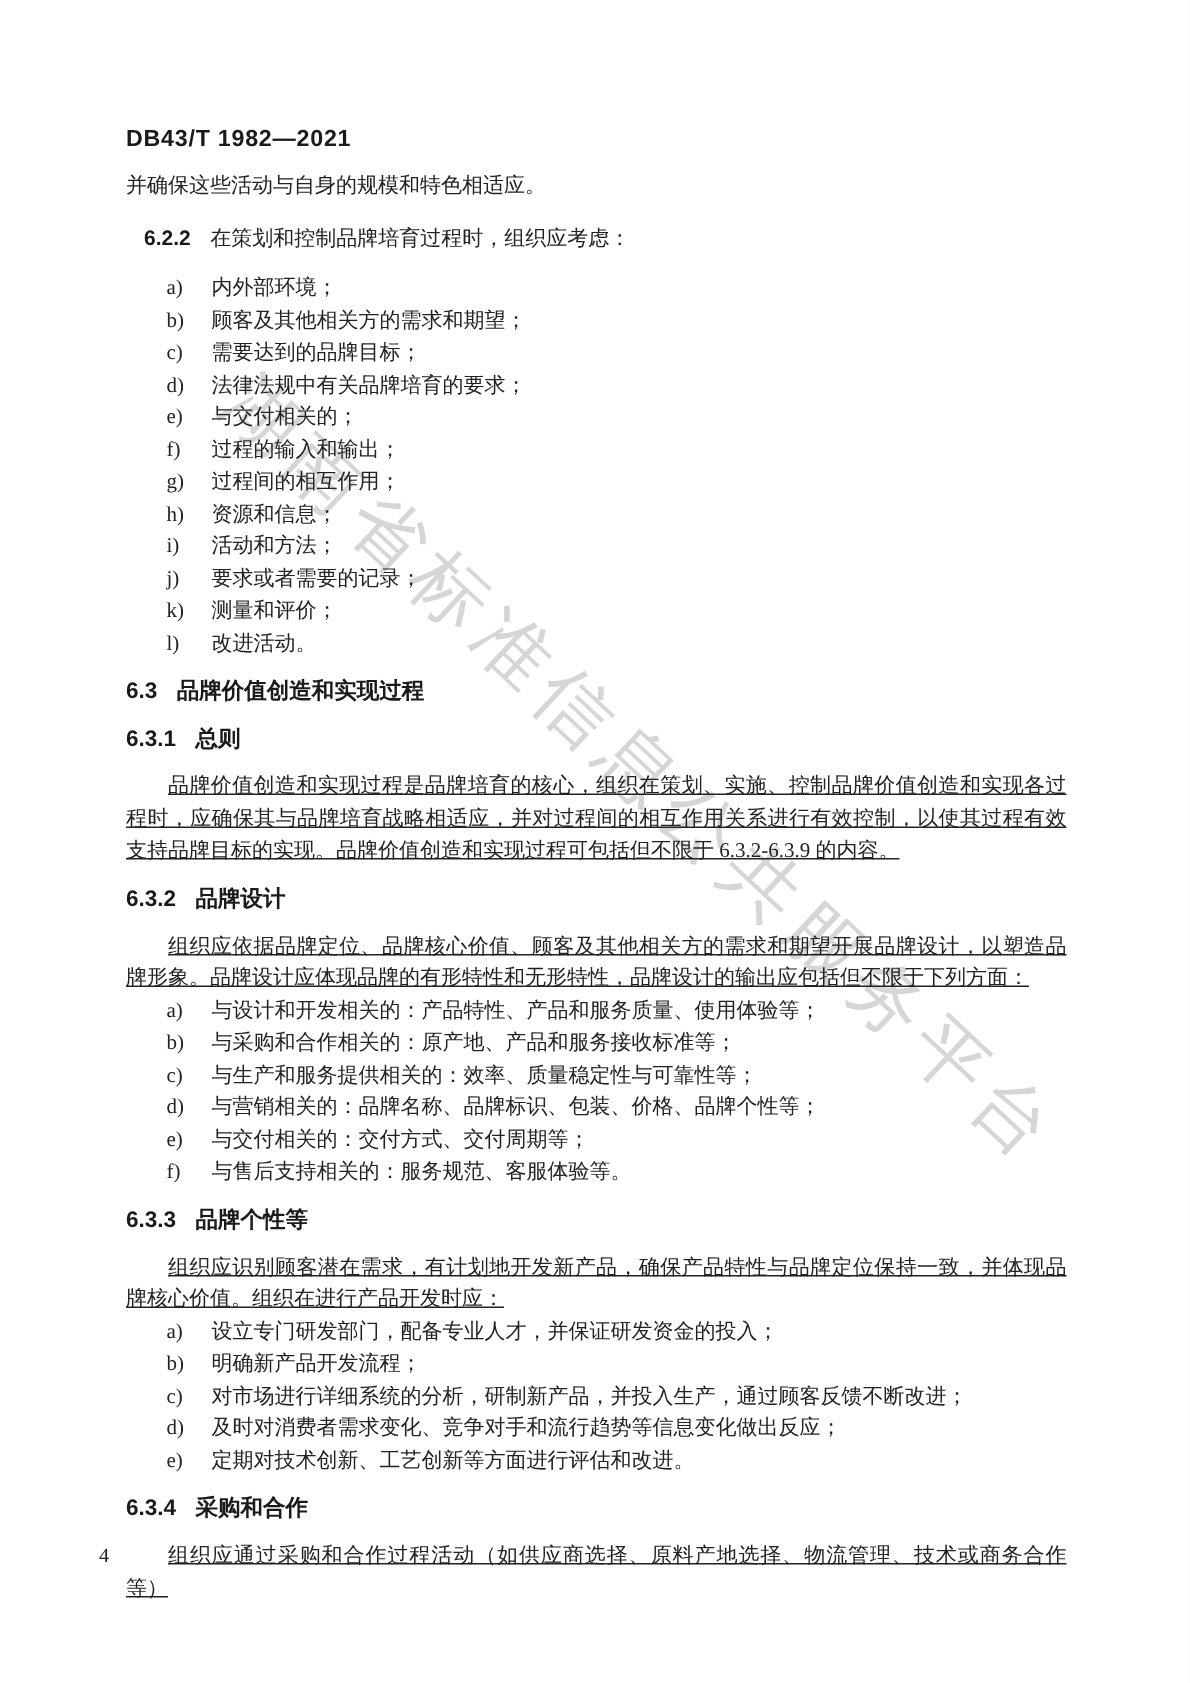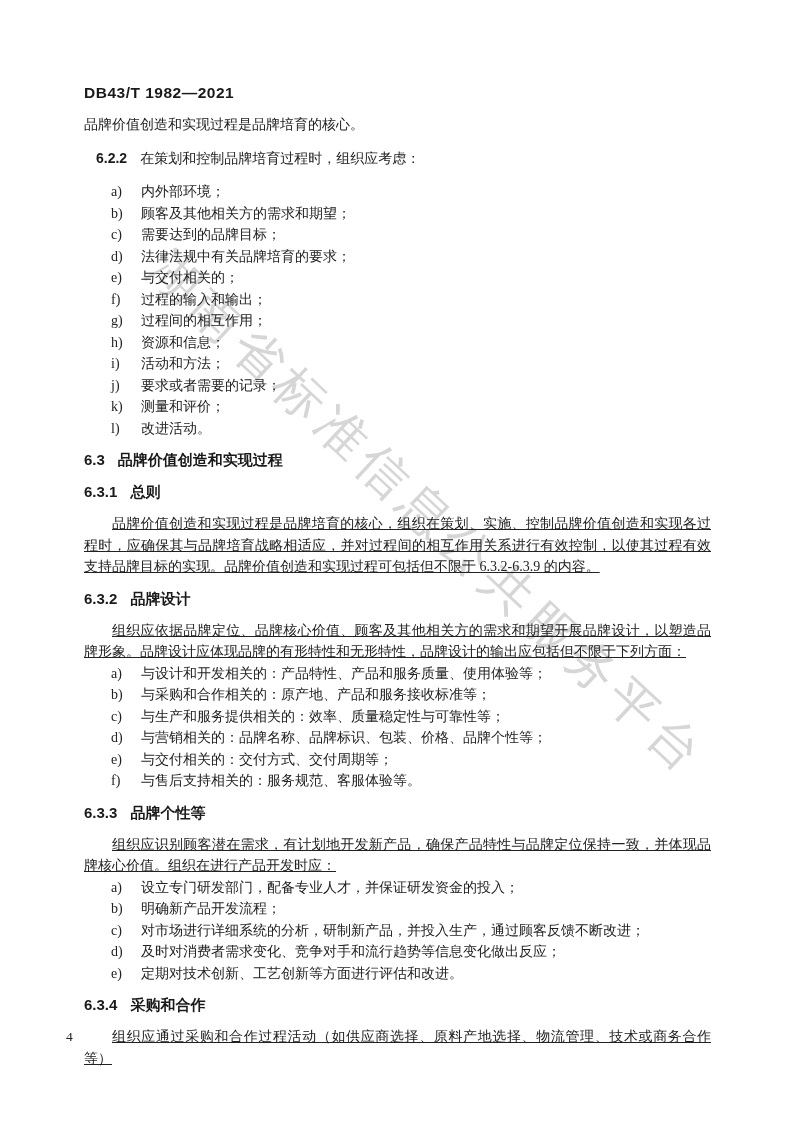--- a/index.html
+++ b/index.html
@@ -83,21 +83,21 @@
     z-index: 1;
   }
 </style>
 </head>
 <body>
 
 <div class="page">
   <div class="watermark">湖南省标准信息公共服务平台</div>
   <div class="doc-code">DB43/T 1982—2021</div>
   <main class="content">
-      <p class="para">品牌价值创造和实现过程是品牌培育的核心。</p>
+      <p class="para">并确保这些活动与自身的规模和特色相适应。</p>
       <p class="clause"><span class="clause-num">6.2.2</span><span>在策划和控制品牌培育过程时，组织应考虑：</span></p>
       <div class="list-item"><span class="marker">a)</span><span>内外部环境；</span></div>
       <div class="list-item"><span class="marker">b)</span><span>顾客及其他相关方的需求和期望；</span></div>
       <div class="list-item"><span class="marker">c)</span><span>需要达到的品牌目标；</span></div>
       <div class="list-item"><span class="marker">d)</span><span>法律法规中有关品牌培育的要求；</span></div>
       <div class="list-item"><span class="marker">e)</span><span>与交付相关的；</span></div>
       <div class="list-item"><span class="marker">f)</span><span>过程的输入和输出；</span></div>
       <div class="list-item"><span class="marker">g)</span><span>过程间的相互作用；</span></div>
       <div class="list-item"><span class="marker">h)</span><span>资源和信息；</span></div>
       <div class="list-item"><span class="marker">i)</span><span>活动和方法；</span></div>

